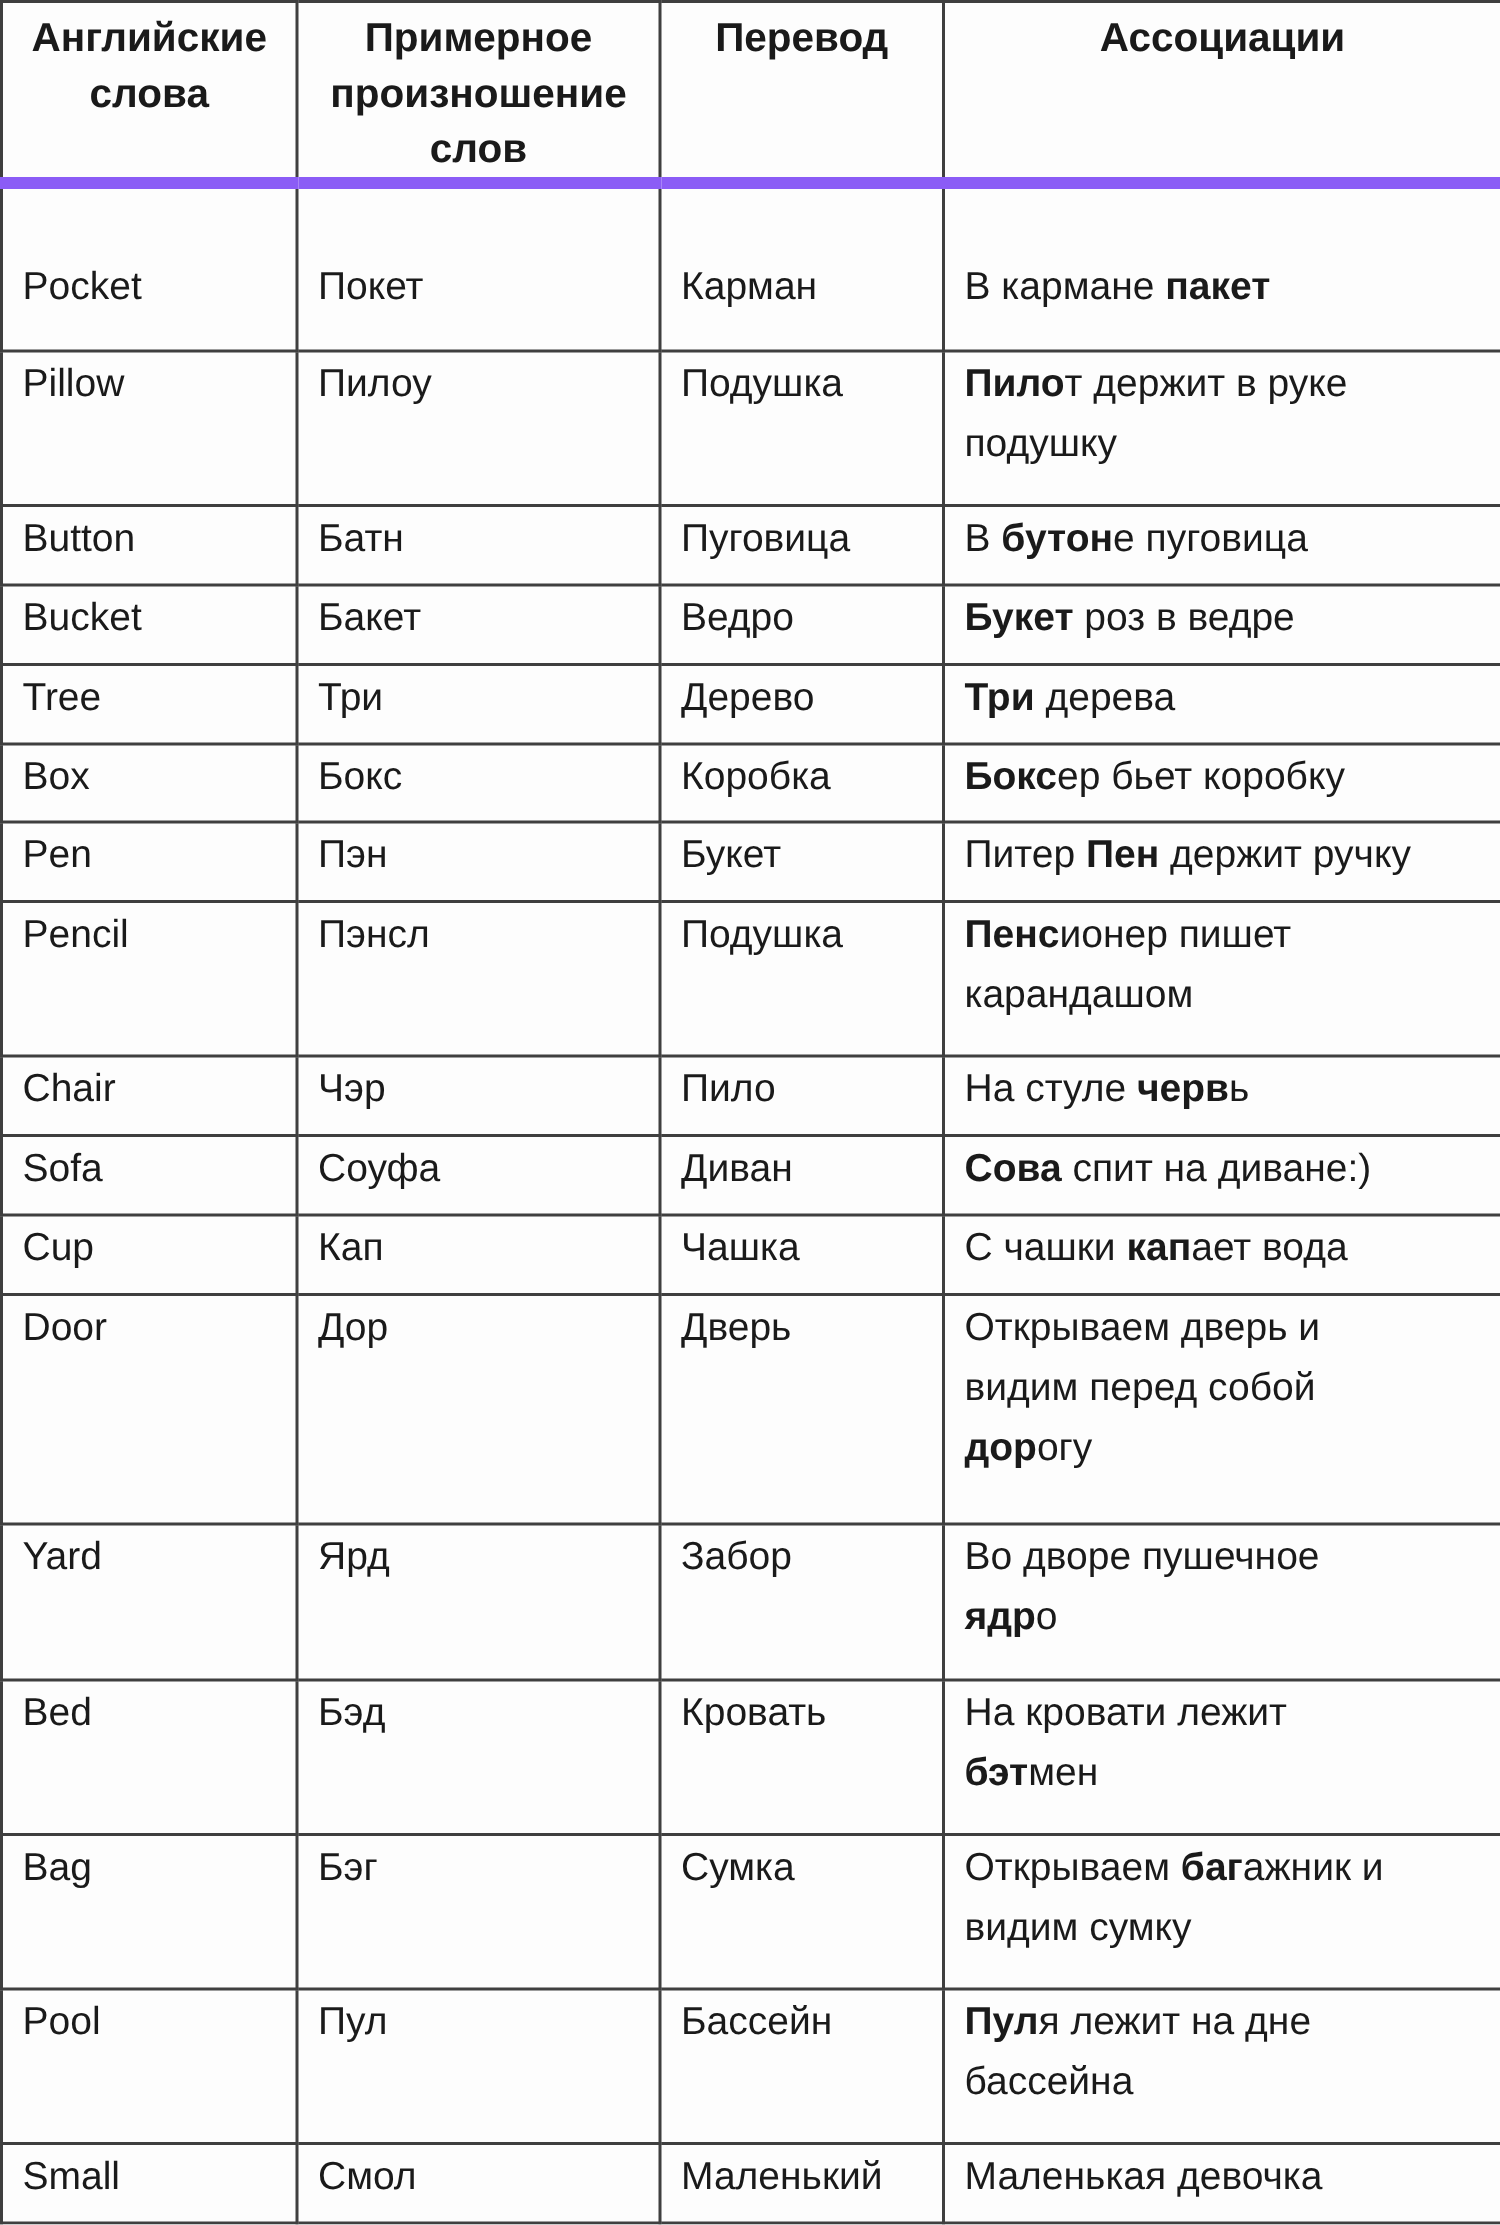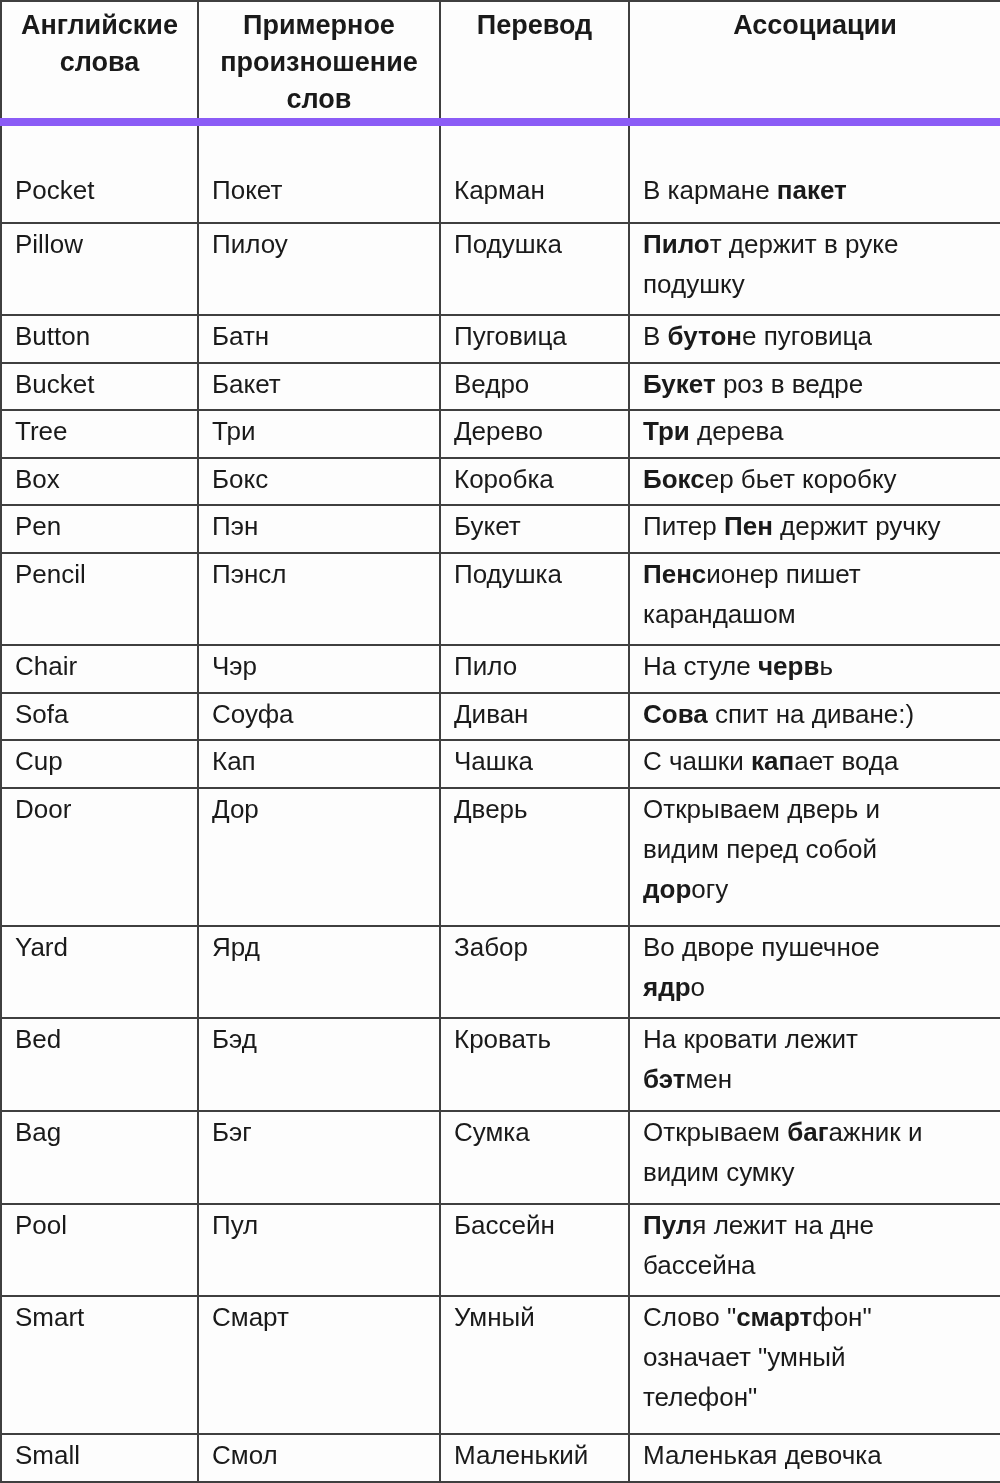--- a/index.html
+++ b/index.html
@@ -174,26 +174,20 @@
   </tr>
 
   <tr>
     <td class="c-word">Pool</td>
     <td class="c-pron">Пул</td>
     <td class="c-trans">Бассейн</td>
     <td class="c-assoc"><b>Пул</b><span>я лежит на дне</span><br><span>бассейна</span></td>
   </tr>
 
 
-  <tr>
-    <td class="c-word">Smart</td>
-    <td class="c-pron">Смарт</td>
-    <td class="c-trans">Умный</td>
-    <td class="c-assoc"><span>Слово "</span><b>смарт</b><span>фон"</span><br><span>означает "умный</span><br><span>телефон"</span></td>
-  </tr>
 
 
   <tr>
     <td class="c-word">Small</td>
     <td class="c-pron">Смол</td>
     <td class="c-trans">Маленький</td>
     <td class="c-assoc"><span>Маленькая девочка</span><br></td>
   </tr>
 </tbody>
   </table>

